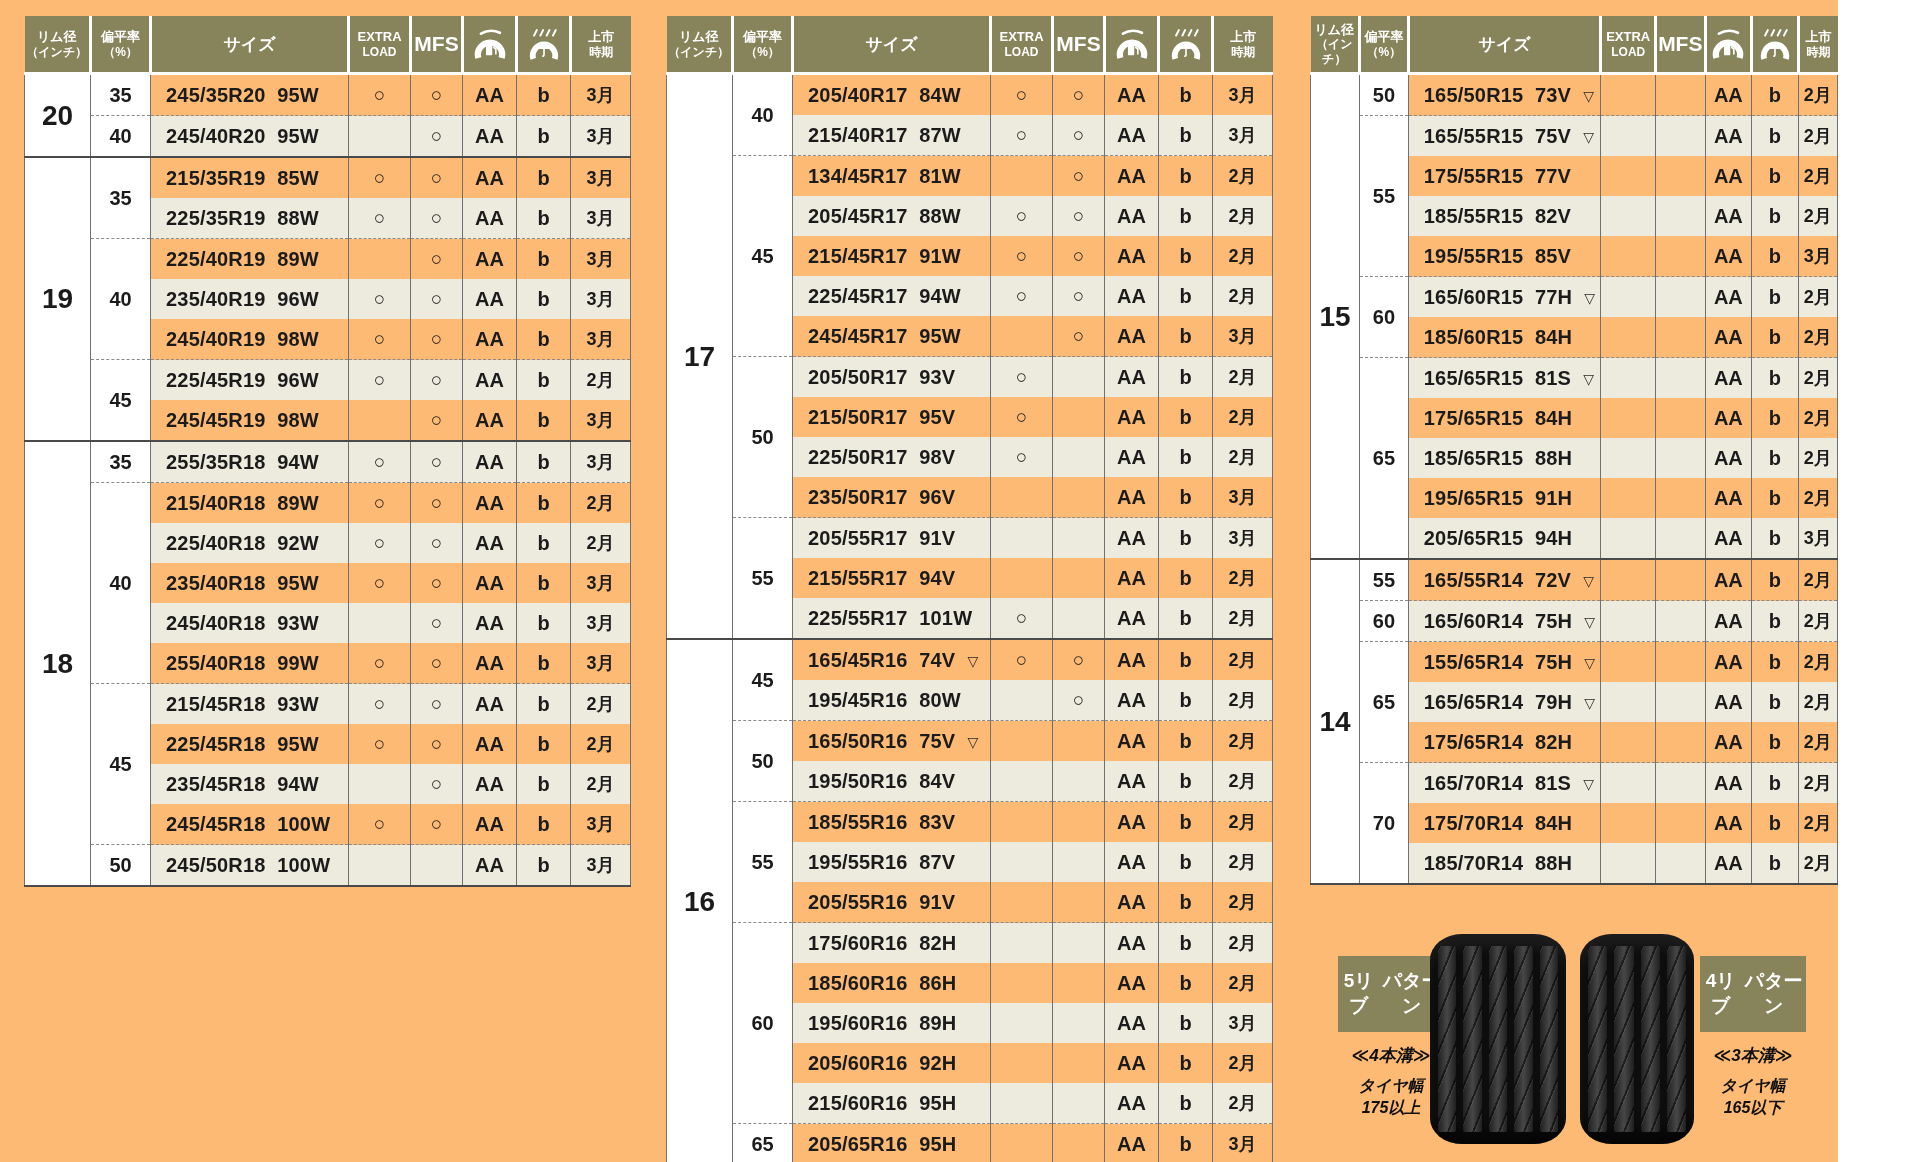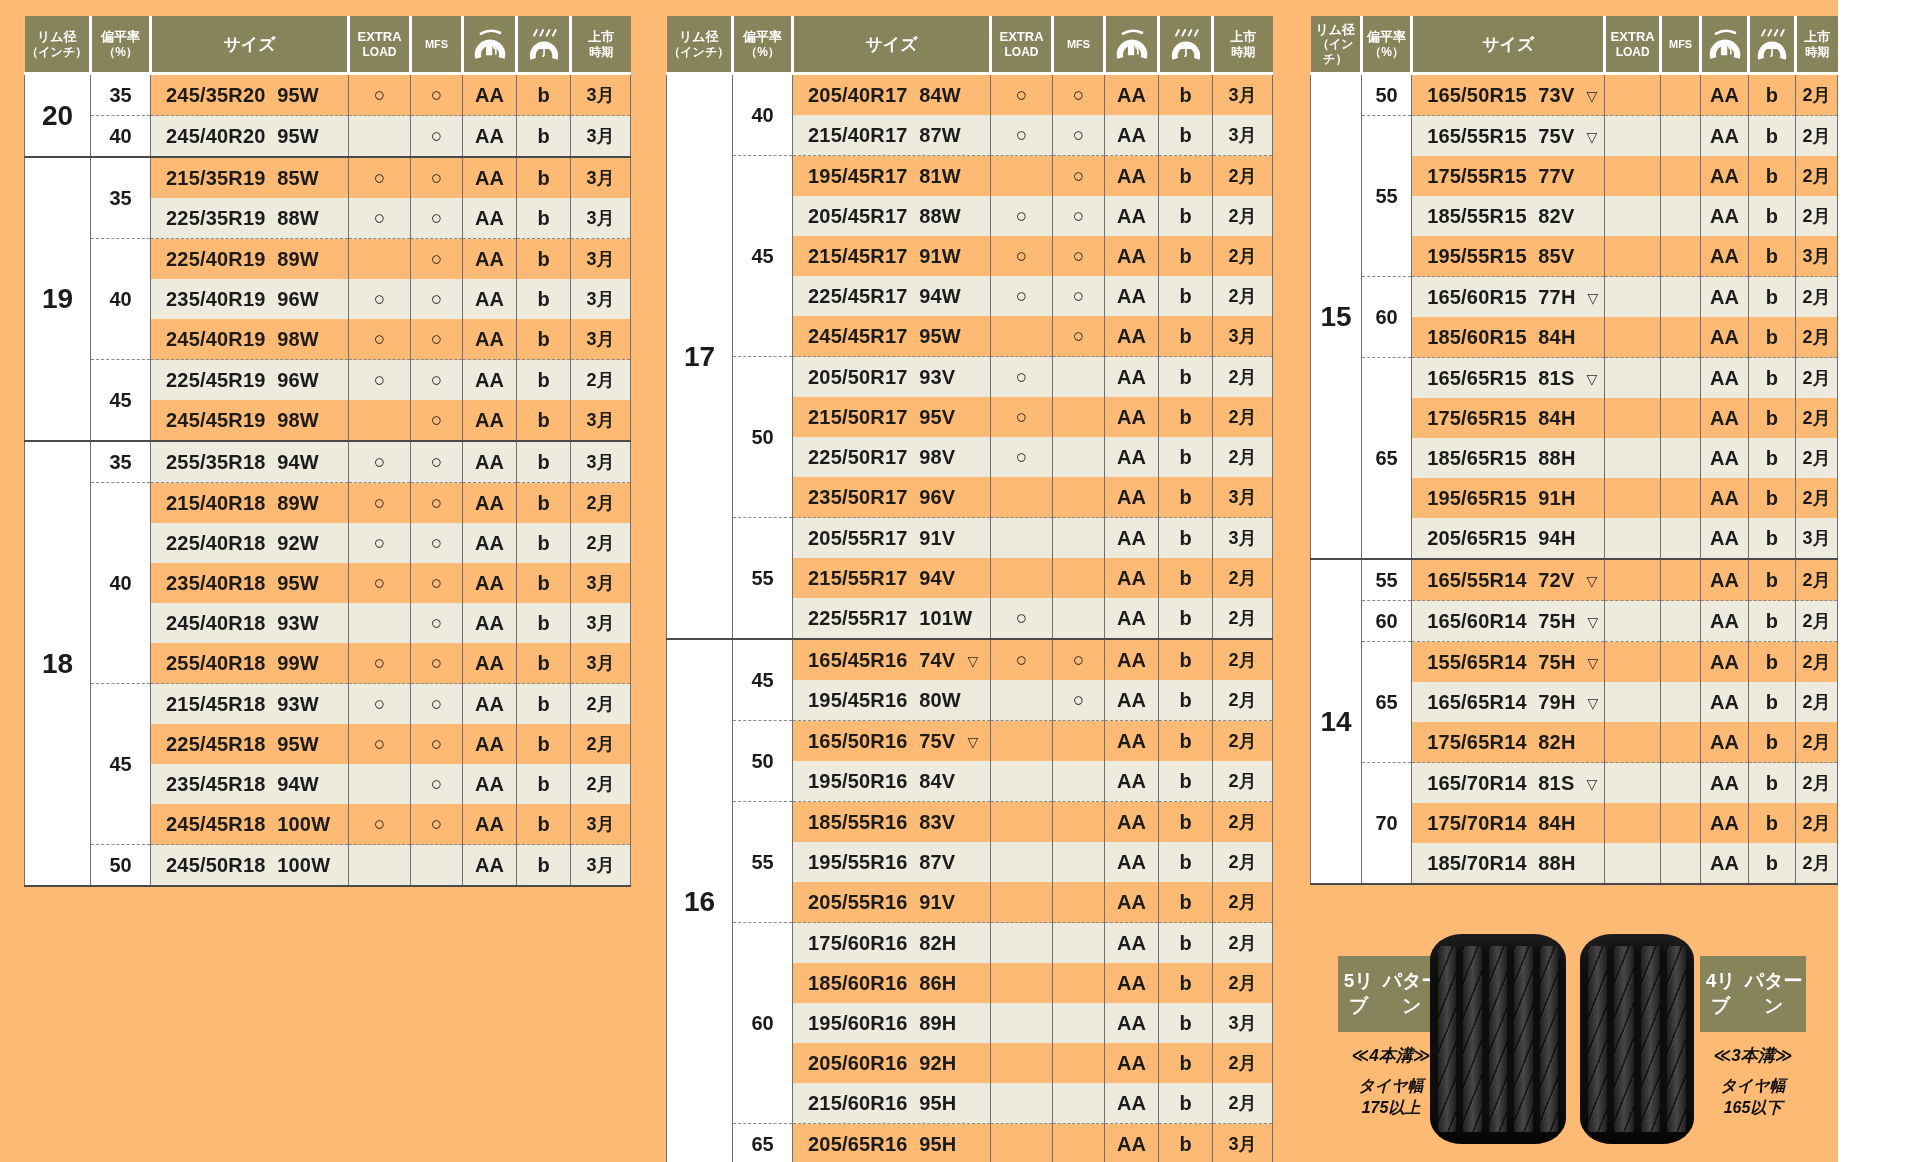--- a/index.html
+++ b/index.html
@@ -7,21 +7,21 @@
           font-family:"Liberation Sans","DejaVu Sans",sans-serif;color:#1b1b1b;padding-left:16px;}
   .tbl{position:absolute;top:16px;}
   #t1{left:24px;} #t2{left:666px;} #t3{left:1310px;}
 
   table.spec{border-collapse:collapse;table-layout:fixed;border-bottom:2px solid #4a4a4a;}
   .spec th{height:56px;background:#87835a;color:#fff;font-weight:bold;text-align:center;
            vertical-align:middle;padding:0;border-left:3px solid #4c1d95;border-right:3px solid #fff;
            border-bottom:3px solid #fff;border-top:none;}
   .spec th:first-child{border-left:none;} .spec th:last-child{border-right:none;}
   .spec th .hl{font-size:13px;line-height:1.2;} .spec th .hl2{font-size:12px;line-height:1.2;}
-  .spec th.size-h{font-size:17px;} .spec th.mfs-h{font-size:11px;}
+  .spec th.size-h{font-size:17px;} .spec th.mfs-h{font-size:21px;}
   .spec td{height:40px;padding:0;border-left:1px solid #707070;border-right:1px solid #707070;
            text-align:center;vertical-align:middle;font-weight:bold;color:#1b1b1b;font-size:20px;}
   .spec td.rim{font-size:28px;background:#fff !important;}
   .spec td.ratio{font-size:20px;background:#fff !important;}
   .spec td.size{text-align:left;padding-left:15px;white-space:pre;font-size:20px;letter-spacing:.2px;}
   .spec td.size .mark{font-size:14px;margin-left:12px;vertical-align:1px;color:#2a2a2a;}
   .spec td.el,.spec td.mfsc{font-size:19px;font-weight:normal;}
   .spec td.fuel,.spec td.wet{font-size:20px;}
   .spec td.month{font-size:18px;}
   .spec tbody tr:nth-child(even) td{background:#edebdd;}
@@ -356,21 +356,21 @@
           <tr>
             <td class="size">215/40R17  87W</td>
             <td class="el">○</td>
             <td class="mfsc">○</td>
             <td class="fuel">AA</td>
             <td class="wet">b</td>
             <td class="month">3月</td>
           </tr>
           <tr>
             <td class="ratio d-top" rowspan="5">45</td>
-            <td class="size d-top">195/45R17  81W</td>
+            <td class="size d-top">134/45R17  81W</td>
             <td class="el d-top"></td>
             <td class="mfsc d-top">○</td>
             <td class="fuel d-top">AA</td>
             <td class="wet d-top">b</td>
             <td class="month d-top">2月</td>
           </tr>
           <tr>
             <td class="size">205/45R17  88W</td>
             <td class="el">○</td>
             <td class="mfsc">○</td>

